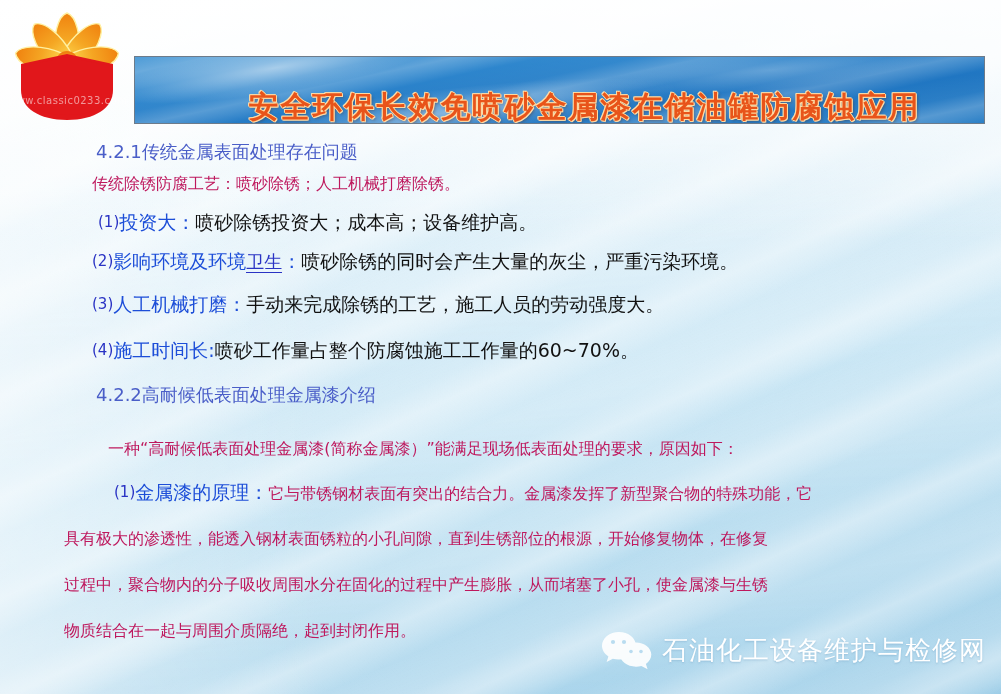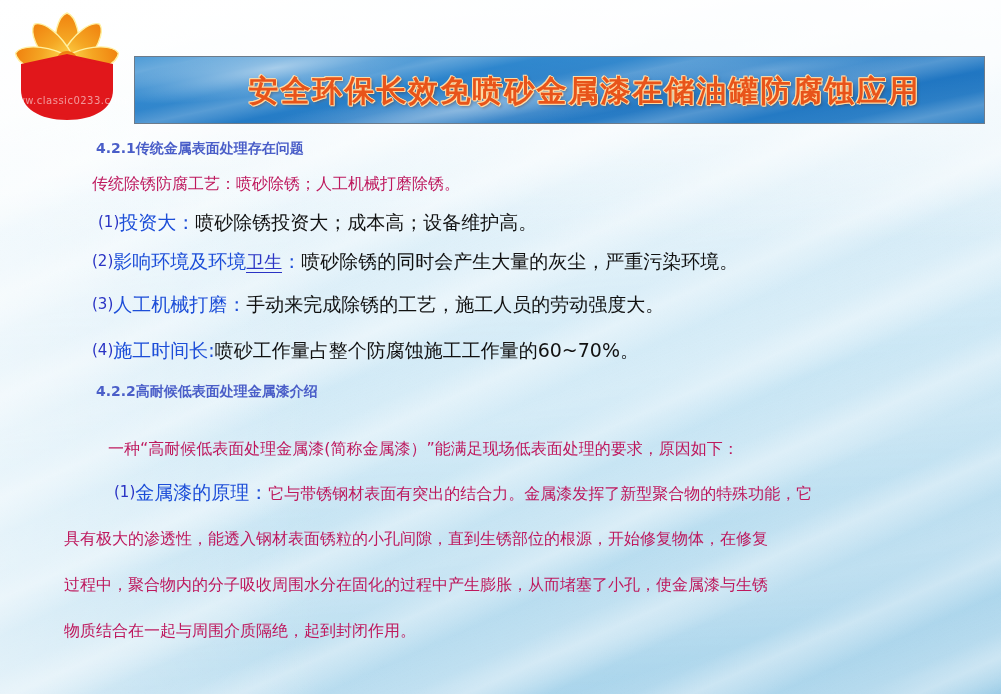--- a/index.html
+++ b/index.html
@@ -118,21 +118,21 @@
   }
   .banner-cloud-c {
     position: absolute;
     left: 470px; top: -6px;
     width: 330px; height: 38px;
     background: radial-gradient(ellipse at 50% 50%, rgba(255,255,255,0.28) 0%, rgba(255,255,255,0.0) 72%);
     transform: rotate(-5deg);
   }
   .banner-title {
     position: absolute;
-    left: 0; top: 0;
+    left: 0; top: 16px;
     width: 851px; height: 68px;
     display: flex;
     align-items: center;
     justify-content: center;
     font-family: Liberation Mono, monospace;
     font-size: 30px;
     font-weight: bold;
     letter-spacing: 2px;
     color: #e8541a;
     text-shadow:
@@ -151,22 +151,22 @@
   .content {
     position: absolute;
     left: 0; top: 132px;
     width: 1001px;
     z-index: 4;
   }
 
   
   .sec-head {
     position: absolute;
-    font-size: 14px;
-    font-weight: bold;
+    font-size: 18px;
+    font-weight: normal;
     color: #4a5ec8;
     white-space: nowrap;
   }
 
   .row { position: absolute; white-space: nowrap; }
 
   .num {
     color: #2a33c4;
     font-size: 15px;
     vertical-align: 2px;
@@ -289,14 +289,34 @@
     <div class="row" style="left:64px; top:443px;">
       <span class="black-lg">过程中，聚合物内的分子吸收周围水分在固化的过程中产生膨胀，从而堵塞了小孔，使金属漆与生锈</span>
     </div>
 
     <div class="row" style="left:64px; top:489px;">
       <span class="black-lg">物质结合在一起与周围介质隔绝，起到封闭作用。</span>
     </div>
 
   </div>
 
+  <div class="wechat-mark">
+    <div class="wechat-icon">
+      <svg viewBox="0 0 52 40" width="52" height="40">
+        <g fill="#ffffff" opacity="0.92">
+          <path d="M19,2 C9.6,2 2,8.2 2,15.8 C2,20.1 4.5,23.9 8.4,26.4 L6.6,32 L12.8,28.7
+                   C14.7,29.2 16.8,29.5 19,29.5 C28.4,29.5 36,23.3 36,15.8 C36,8.2 28.4,2 19,2 Z"></path>
+          <path d="M36,12.5 C27.2,12.5 20,17.9 20,24.6 C20,31.3 27.2,36.7 36,36.7
+                   C37.9,36.7 39.7,36.4 41.4,36 L47.6,39.2 L45.9,33.9 C49.2,31.7 51.3,28.4 51.3,24.6
+                   C51.3,17.9 44.2,12.5 36,12.5 Z" fill="#ffffff"></path>
+        </g>
+        <g fill="#b9dcf0">
+          <circle cx="13" cy="12" r="2.1"></circle>
+          <circle cx="24" cy="12" r="2.1"></circle>
+          <circle cx="31" cy="21.5" r="1.8"></circle>
+          <circle cx="41" cy="21.5" r="1.8"></circle>
+        </g>
+      </svg>
+    </div>
+    <div class="wm-text">石油化工设备维护与检修网</div>
+  </div>
 
 </div>
 
 </body></html>

